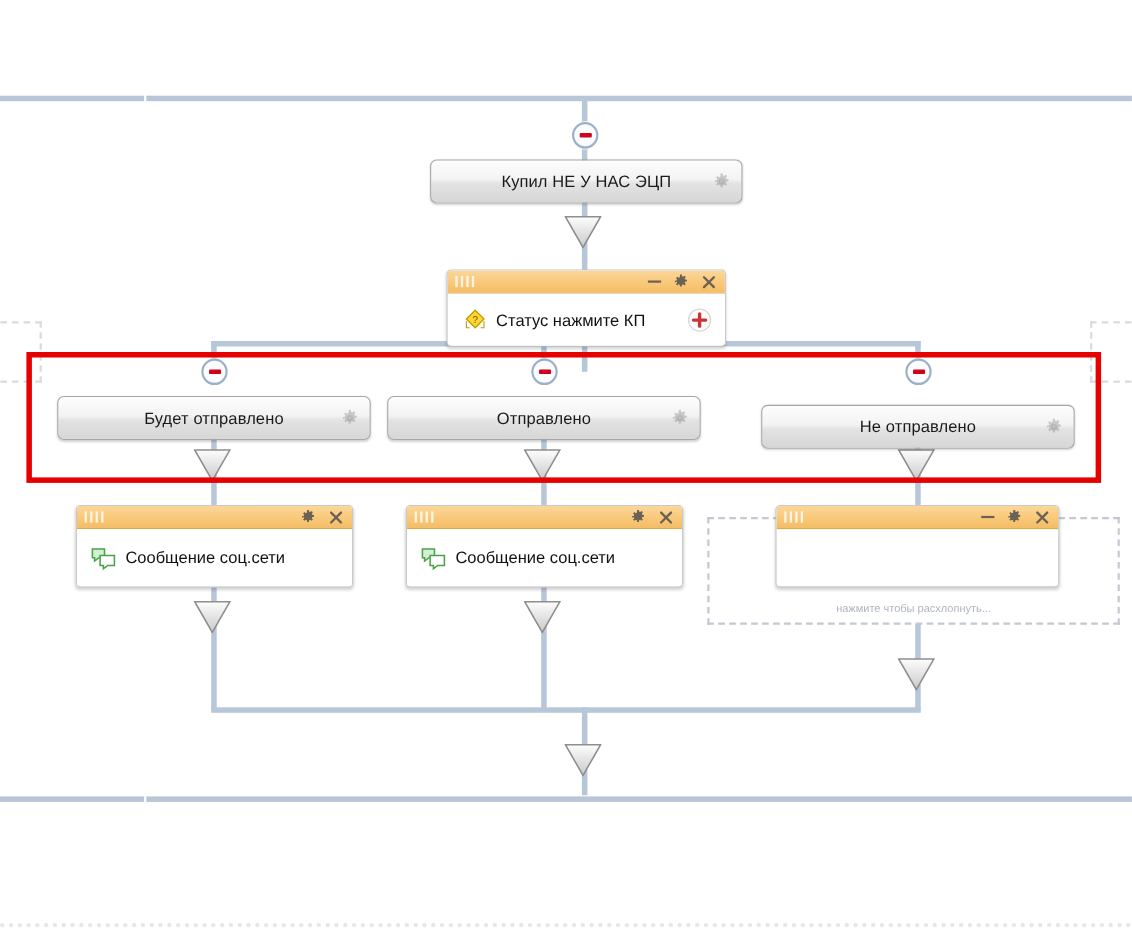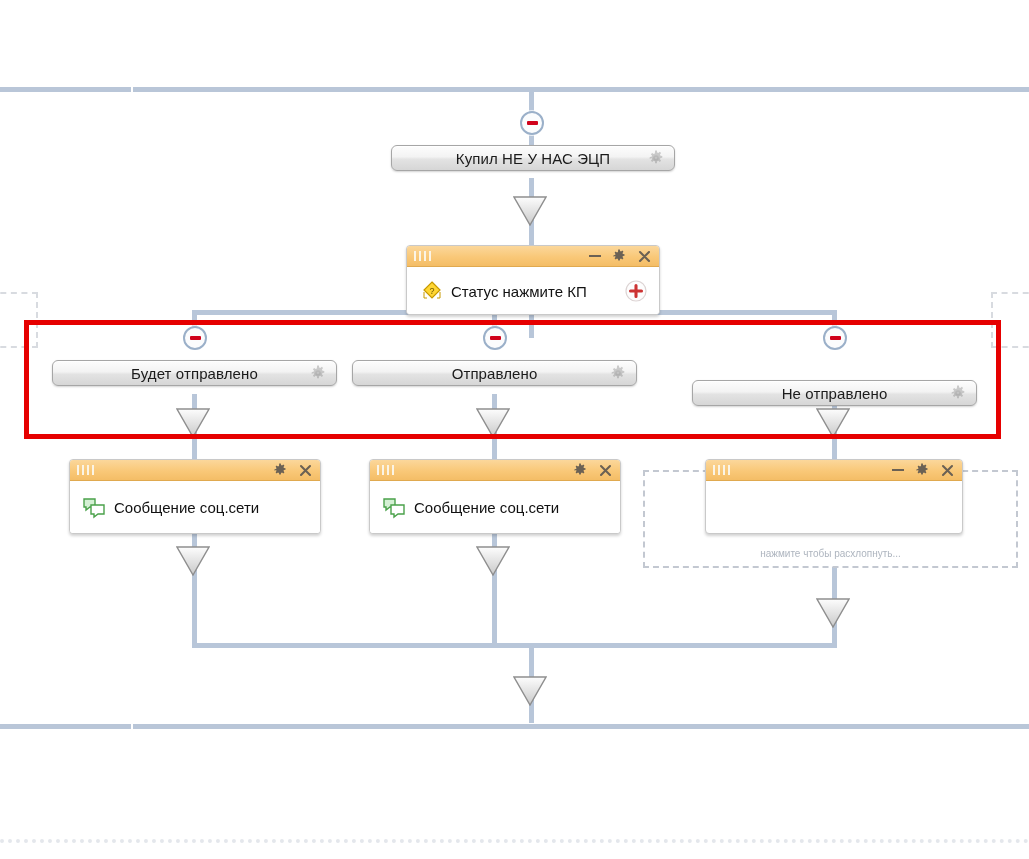--- a/index.html
+++ b/index.html
@@ -91,21 +91,21 @@
   }
   .minus-node .bar {
     width: 11px; height: 4px;
     background: #d0021b;
     border-radius: 1px;
   }
 
   
   .pill {
     position: absolute;
-    height: 26px;
+    height: 40px;
     border-radius: 6px;
     border: 1px solid #a6a6a6;
     background: linear-gradient(to bottom, #fdfdfd 0%, #f3f3f3 45%, #e3e3e3 55%, #d6d6d6 100%);
     box-shadow: 0 1px 2px rgba(0,0,0,0.18), inset 0 1px 0 #ffffff;
     display: flex;
     align-items: center;
     justify-content: center;
     z-index: 20;
   }
   .pill .pill-label {
@@ -405,21 +405,21 @@
   <div class="pill" style="left:52px; top:360px; width:285px;">
     <span class="pill-label">Будет отправлено</span>
     <span class="gear-btn">
       <svg width="16" height="16" viewBox="0 0 16 16">
         <path fill="#8a8a8a" d="M8 5.2A2.8 2.8 0 108 10.8 2.8 2.8 0 008 5.2zm0 1.6a1.2 1.2 0 110 2.4 1.2 1.2 0 010-2.4z"></path>
         <path fill="#8a8a8a" d="M7.1 0.6h1.8l0.25 1.8 1.2 0.5 1.45-1.1 1.27 1.27-1.1 1.45 0.5 1.2 1.8 0.25v1.8l-1.8 0.25-0.5 1.2 1.1 1.45-1.27 1.27-1.45-1.1-1.2 0.5-0.25 1.8H7.1l-0.25-1.8-1.2-0.5-1.45 1.1-1.27-1.27 1.1-1.45-0.5-1.2L1.73 8.9V7.1l1.8-0.25 0.5-1.2-1.1-1.45L4.2 2.93l1.45 1.1 1.2-0.5z" opacity="0.75"></path>
       </svg>
     </span>
   </div>
 
-  <div class="pill" style="left:692px; top:380px; width:285px;">
+  <div class="pill" style="left:692px; top:368px; width:285px;">
     <span class="pill-label">Не отправлено</span>
     <span class="gear-btn">
       <svg width="16" height="16" viewBox="0 0 16 16">
         <path fill="#8a8a8a" d="M8 5.2A2.8 2.8 0 108 10.8 2.8 2.8 0 008 5.2zm0 1.6a1.2 1.2 0 110 2.4 1.2 1.2 0 010-2.4z"></path>
         <path fill="#8a8a8a" d="M7.1 0.6h1.8l0.25 1.8 1.2 0.5 1.45-1.1 1.27 1.27-1.1 1.45 0.5 1.2 1.8 0.25v1.8l-1.8 0.25-0.5 1.2 1.1 1.45-1.27 1.27-1.45-1.1-1.2 0.5-0.25 1.8H7.1l-0.25-1.8-1.2-0.5-1.45 1.1-1.27-1.27 1.1-1.45-0.5-1.2L1.73 8.9V7.1l1.8-0.25 0.5-1.2-1.1-1.45L4.2 2.93l1.45 1.1 1.2-0.5z" opacity="0.75"></path>
       </svg>
     </span>
   </div>
 
   <div class="wnode" style="left:69px; top:459px; width:252px; height:75px;">

